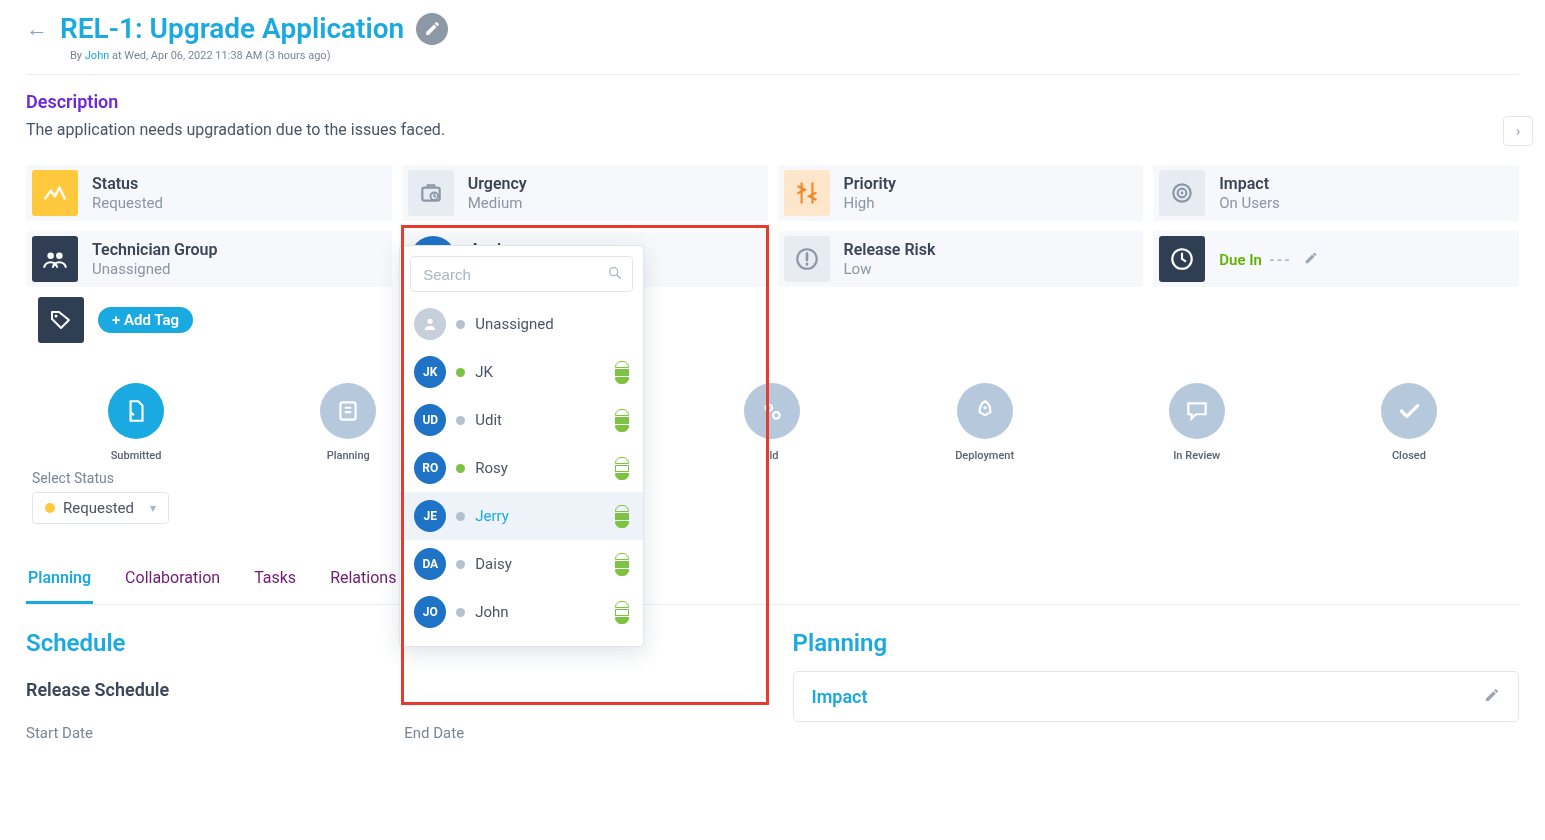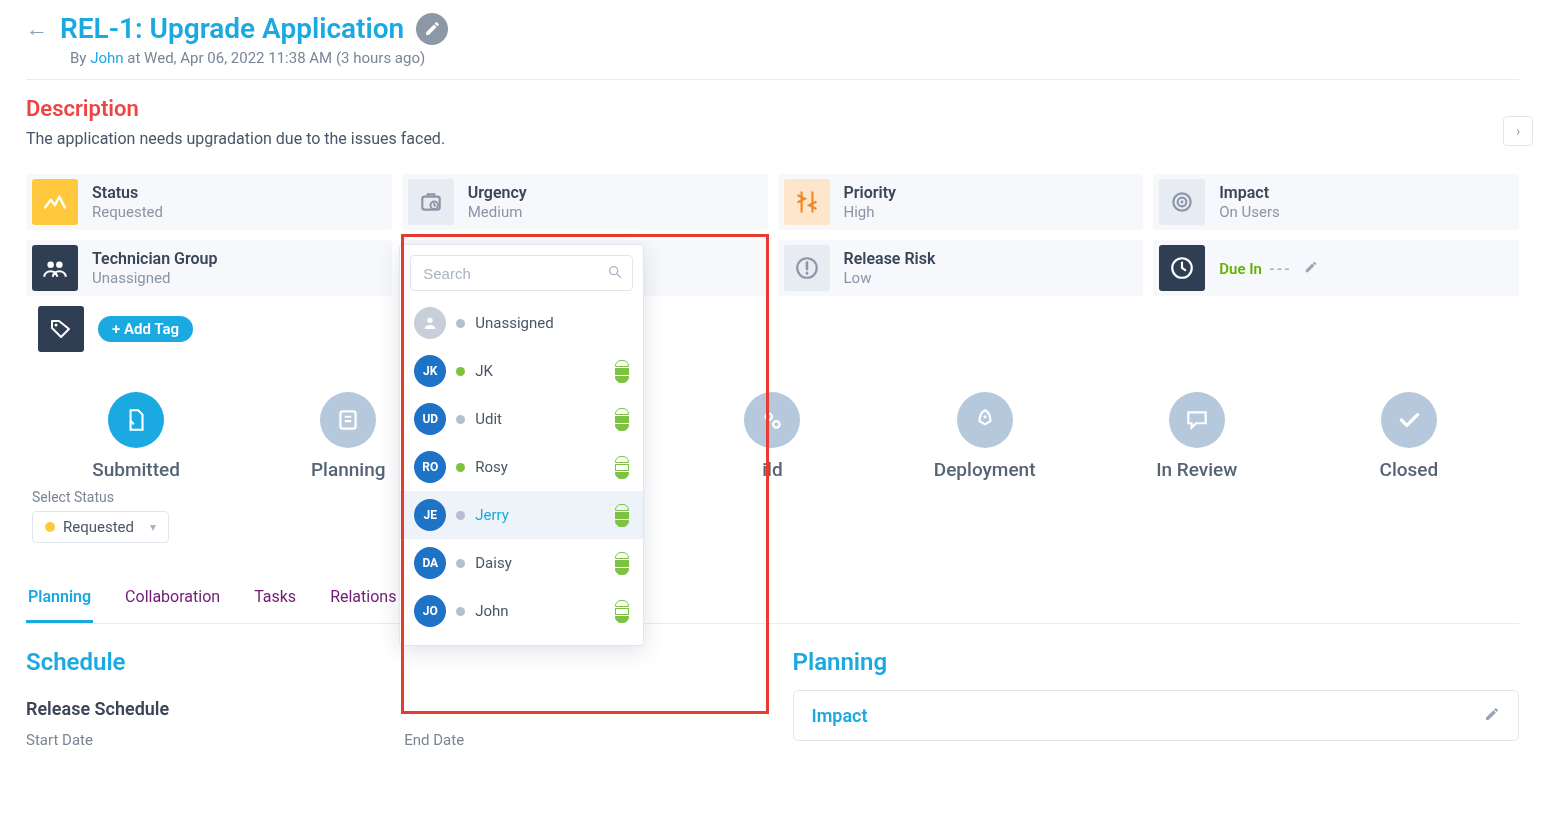--- a/index.html
+++ b/index.html
@@ -4,25 +4,25 @@
 <style>
   *{box-sizing:border-box;margin:0;padding:0;}
   body{font-family:-apple-system,BlinkMacSystemFont,"Segoe UI",Roboto,Arial,sans-serif;background:#fff;color:#4a5568;width:1545px;}
   .page{padding:12px 26px 0 26px;}
   
   .hdr-row{display:flex;align-items:center;gap:12px;}
   .back-arr{font-size:22px;color:#8fa0b5;cursor:pointer;}
   .title{font-size:28px;font-weight:600;color:#1aa9e0;}
   .edit-circ{width:32px;height:32px;border-radius:50%;background:#8d98a6;display:flex;align-items:center;justify-content:center;cursor:pointer;}
   .edit-circ svg{width:17px;height:17px;fill:#fff;}
-  .byline{margin:4px 0 0 44px;font-size:15px;color:#7a8595;}
+  .byline{margin:4px 0 0 44px;font-size:11px;color:#7a8595;}
   .byline .auth{color:#1aa9e0;}
   .rule{border:none;border-top:1px solid #e8ecf2;margin-top:12px;}
   
-  .desc-lbl{margin-top:16px;font-size:22px;font-weight:600;color:#ef4444;}
+  .desc-lbl{margin-top:16px;font-size:18px;font-weight:600;color:#6d28d9;}
   .desc-txt{margin-top:8px;font-size:16px;color:#4a5568;}
   .arrow-chip{position:absolute;right:12px;top:116px;width:30px;height:30px;border:1px solid #e1e6ee;border-radius:4px;display:flex;align-items:center;justify-content:center;font-size:14px;color:#8fa0b5;background:#fff;cursor:pointer;}
   
   .prop-grid{display:grid;grid-template-columns:repeat(4,1fr);gap:10px;margin-top:26px;position:relative;}
   .prop-card{display:flex;align-items:center;gap:14px;background:#f6f8fb;border-radius:3px;padding:6px 10px 6px 6px;height:56px;cursor:pointer;}
   .prop-ico{width:46px;height:46px;border-radius:3px;display:flex;align-items:center;justify-content:center;flex-shrink:0;}
   .pi-status{background:#ffc83d;}
   .pi-prio{background:#fde6ca;}
   .pi-urg{background:#e7ecf2;}
   .pi-imp{background:#e7ecf2;}
@@ -34,21 +34,21 @@
   .prop-text .lbl{font-size:16px;font-weight:600;color:#3a4558;}
   .prop-text .val{font-size:15px;color:#8a95a6;margin-top:1px;}
   .val.green{color:#5fb200;font-weight:600;}
   .val .dash{color:#a9b4c4;letter-spacing:2px;}
   .mini-edit{margin-left:8px;color:#9aa5b6;cursor:pointer;}
   .highlight-box{position:absolute;border:3px solid #e63b2e;pointer-events:none;z-index:200;}
   
   .tag-row{margin-top:10px;display:flex;align-items:center;gap:14px;padding-left:12px;}
   .add-tag-btn{background:#1aa9e0;color:#fff;border-radius:14px;padding:4px 14px;font-size:15px;font-weight:600;display:inline-flex;align-items:center;gap:4px;cursor:pointer;}
   
-  .dropdown{position:absolute;top:70px;left:25%;width:245px;background:#fff;border:1px solid #e1e6ee;border-radius:4px;box-shadow:0 6px 22px rgba(40,60,90,.14);z-index:150;padding:10px 0;}
+  .dropdown{position:absolute;top:80px;left:25%;width:245px;background:#fff;border:1px solid #e1e6ee;border-radius:4px;box-shadow:0 6px 22px rgba(40,60,90,.14);z-index:150;padding:10px 0;}
   .dd-search{margin:0 10px 8px 10px;position:relative;}
   .dd-search input{width:100%;height:36px;border:1px solid #e1e6ee;border-radius:4px;padding:0 34px 0 12px;font-size:15px;color:#4a5568;outline:none;}
   .dd-search input::placeholder{color:#a9b4c4;}
   .dd-search .sicon{position:absolute;right:10px;top:9px;color:#a9b4c4;}
   .dd-list{margin-top:4px;}
   .dd-item{display:flex;align-items:center;padding:8px 14px;cursor:pointer;gap:10px;}
   .dd-item.sel{background:#eef3fa;}
   .dd-item .av{width:32px;height:32px;border-radius:50%;display:flex;align-items:center;justify-content:center;font-size:12px;font-weight:700;color:#fff;flex-shrink:0;}
   .dd-item .dot{width:9px;height:9px;border-radius:50%;flex-shrink:0;}
   .dd-item .nm{font-size:15px;color:#4a5568;flex:1;}
@@ -57,38 +57,38 @@
   .cap .seg{height:7px;border:1px solid #7ec242;margin-top:1px;}
   .cap .seg.top{border-radius:6px 6px 0 0;}
   .cap .seg.bot{border-radius:0 0 6px 6px;}
   .cap .seg.fill{background:#7ec242;}
   
   .stages{display:flex;justify-content:space-between;align-items:flex-start;margin-top:40px;padding:0 4px;}
   .stage{display:flex;flex-direction:column;align-items:center;gap:10px;flex:1;}
   .st-circ{width:56px;height:56px;border-radius:50%;background:#b6c8db;display:flex;align-items:center;justify-content:center;}
   .st-circ.active{background:#1aa9e0;}
   .st-circ svg{width:26px;height:26px;fill:#fff;}
-  .st-lbl{font-size:19px;color:#566374;font-weight:500;}
+  .st-lbl{font-size:11px;color:#566374;font-weight:500;}
   
   .sel-status{margin-top:2px;margin-left:6px;}
   .sel-lbl{font-size:14px;color:#7a8595;margin-top:8px;}
   .sel-box{margin-top:6px;display:inline-flex;align-items:center;gap:8px;border:1px solid #e1e6ee;border-radius:4px;padding:6px 12px;font-size:15px;color:#4a5568;cursor:pointer;}
   .sel-dot{width:10px;height:10px;border-radius:50%;background:#ffc83d;}
   .chev{color:#a9b4c4;font-size:12px;margin-left:8px;}
   
   .tabs{display:flex;gap:30px;border-bottom:1px solid #e8ecf2;margin-top:44px;}
   .tab{padding:0 2px 14px 2px;font-size:16px;color:#701a75;cursor:pointer;}
   .tab.active{color:#1aa9e0;border-bottom:3px solid #1aa9e0;font-weight:600;}
   
   .panels{display:flex;gap:40px;margin-top:24px;}
   .panel-left{flex:1;}
   .panel-right{flex:1;}
   .sched-h{font-size:24px;font-weight:600;color:#1aa9e0;}
   .sched-sub{margin-top:22px;font-size:18px;font-weight:600;color:#3a4558;}
-  .date-row{display:flex;gap:30px;margin-top:12px;justify-content:flex-end;}
+  .date-row{display:flex;gap:30px;margin-top:24px;justify-content:flex-end;}
   .date-lbl{font-size:15px;color:#7a8595;}
   .plan-h{font-size:24px;font-weight:600;color:#1aa9e0;}
   .impact-card{margin-top:14px;border:1px solid #e1e6ee;border-radius:5px;padding:14px 18px;display:flex;align-items:center;justify-content:space-between;}
   .impact-t{font-size:18px;font-weight:600;color:#1aa9e0;}
   .pencil{color:#9aa5b6;cursor:pointer;}
   
   .ico-white svg{fill:#fff;}
   .ico-orange svg{fill:#f1892c;}
   .ico-gray svg{fill:#8b97a9;}
 </style>

